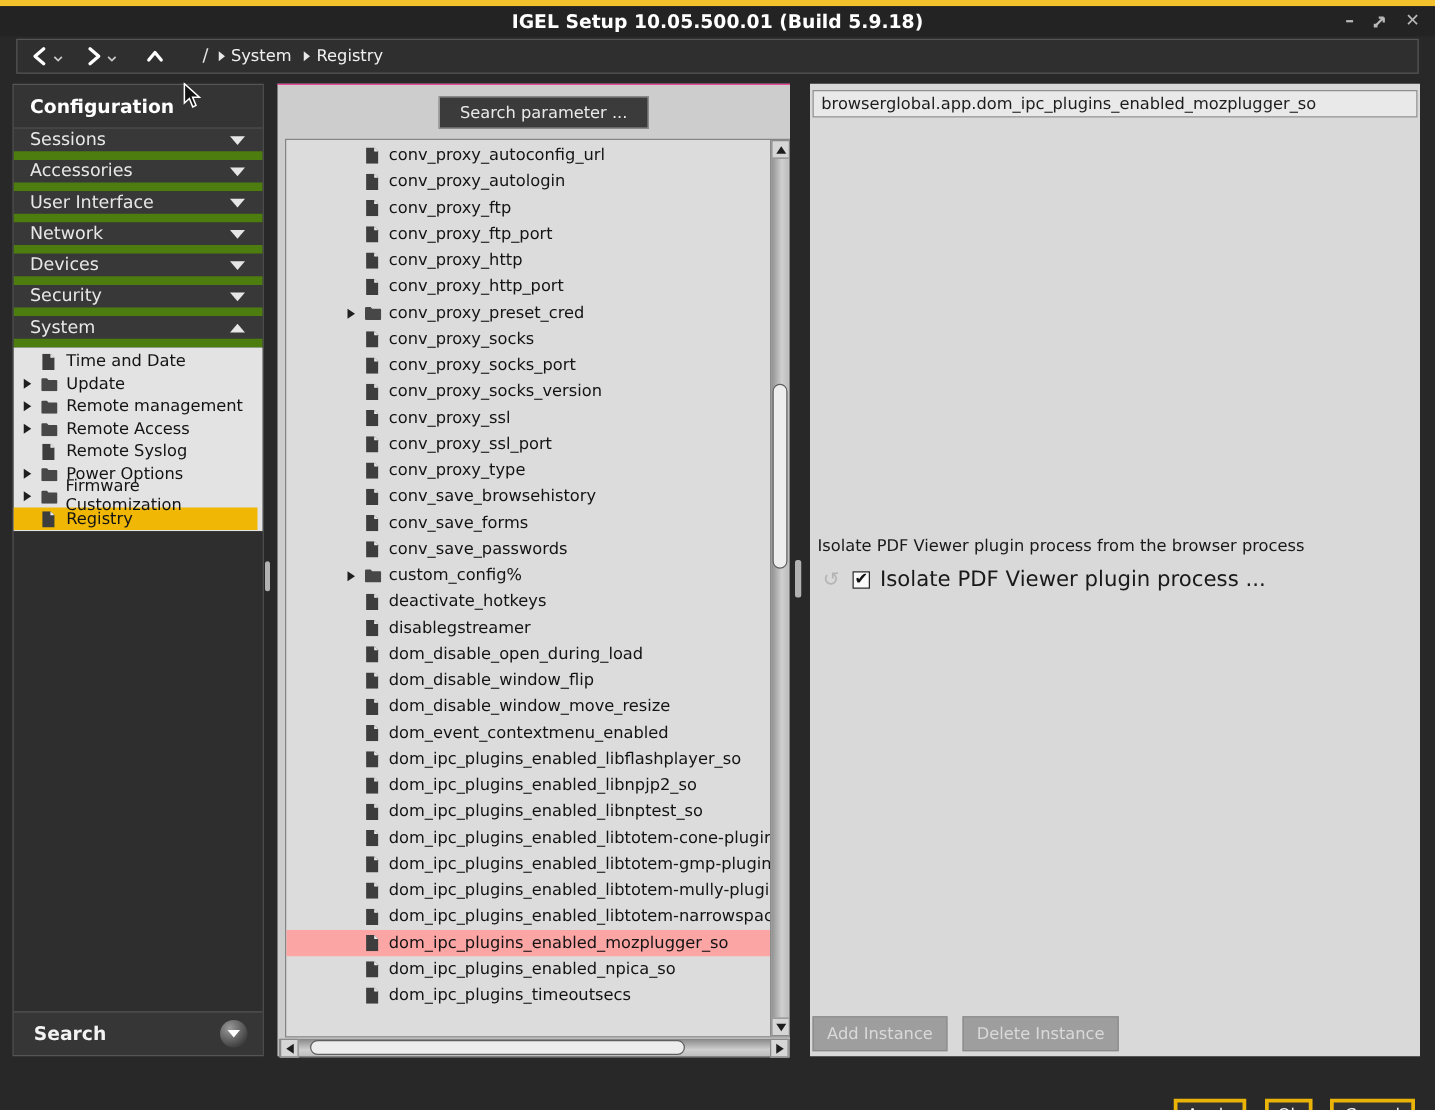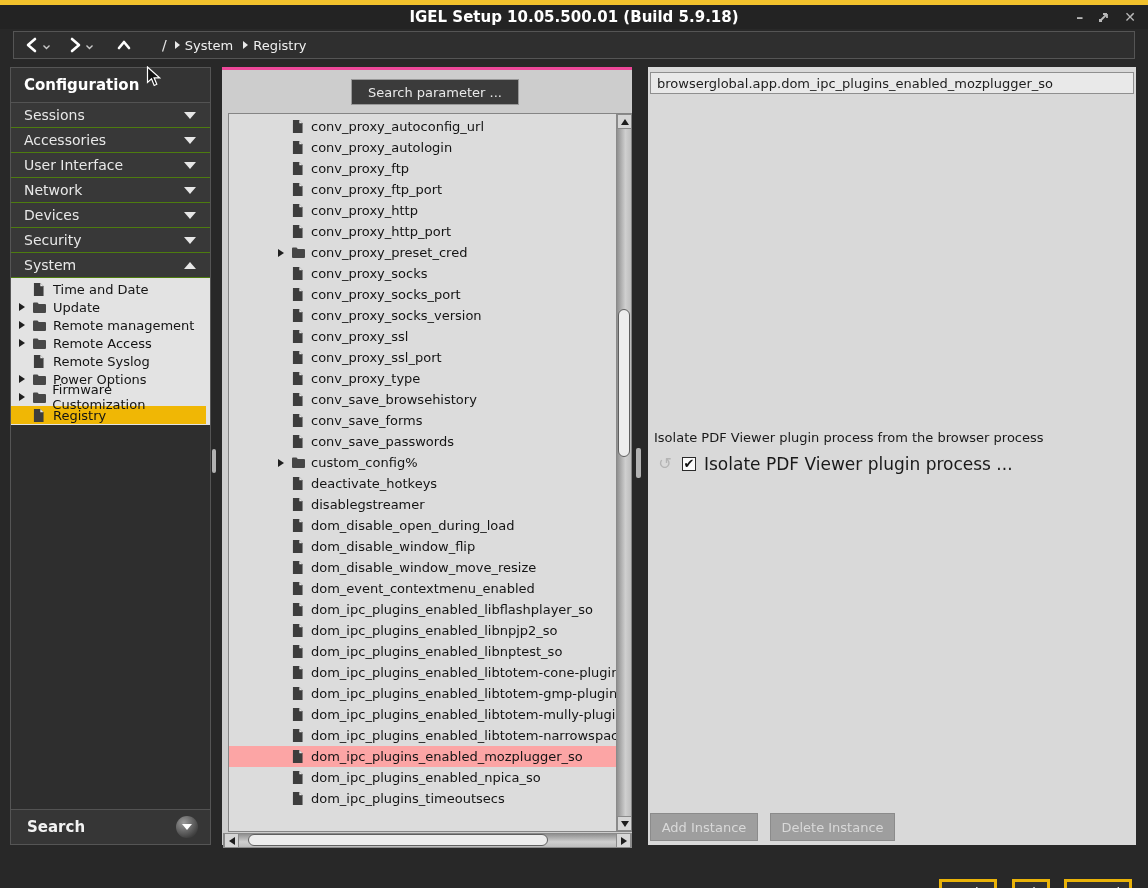--- a/index.html
+++ b/index.html
@@ -26,21 +26,21 @@
   .crumb { display:flex; align-items:center; gap:5px; font-size:13px; color:#f0f0f0; }
   .tri-right { width:0; height:0; border-top:4px solid transparent; border-bottom:4px solid transparent;
                border-left:5px solid #e8e8e8; }
 
   
   .sidebar { position:absolute; left:10px; top:67px; width:201px; height:778px; background:#2e2e2e;
              border:1px solid #555; display:flex; flex-direction:column; }
   .config-header { height:35px; display:flex; align-items:center; padding-left:13px; font-size:15px;
                    font-weight:bold; color:#ffffff; border-bottom:1px solid #535353; background:#343434; }
   .acc-item { height:25px; display:flex; align-items:center; justify-content:space-between;
-              padding:0 14px 0 13px; background:#383838; border-bottom:1px solid #4d7c0f; font-size:14px;
+              padding:0 14px 0 13px; background:#383838; border-bottom:7px solid #4d7c0f; font-size:14px;
               color:#e8e8e8; cursor:default; }
   .acc-tri { width:0; height:0; border-left:6px solid transparent; border-right:6px solid transparent;
              border-top:7px solid #e6e6e6; }
   .acc-item.expanded .acc-tri { border-top:0; border-bottom:7px solid #e6e6e6; }
   .sys-tree { background:#e3e3e3; padding:2px 4px 1px 0; }
   .tree-row { height:18px; display:flex; align-items:center; padding-left:8px; color:#141414;
               font-size:13px; cursor:default; }
   .tree-row .expander { width:14px; display:flex; align-items:center; }
   .exp-tri { width:0; height:0; border-top:4px solid transparent; border-bottom:4px solid transparent;
              border-left:6px solid #1f1f1f; }
@@ -54,21 +54,21 @@
   .search-ball { width:22px; height:22px; border-radius:50%;
                  background:radial-gradient(circle at 35% 30%, #9a9a9a, #3f3f3f 75%);
                  display:flex; align-items:center; justify-content:center; }
   .search-ball .acc-tri { border-left-width:5px; border-right-width:5px; border-top-width:6px; border-top-color:#ffffff; }
 
   
   .splitter-pill { position:absolute; background:#b2b2b2; border-radius:2px; }
 
   
   .mid-panel { position:absolute; left:222px; top:67px; width:410px; height:778px; background:#cdcdcd;
-               border-top:3px solid #ec4899; }
+               border-top:1px solid #ec4899; }
   .search-param-btn { position:absolute; left:129px; top:9px; height:26px; padding:0 16px;
                       background:#3b3b3b; border:1px solid #989898; color:#e9e9e9; font-size:13px;
                       display:flex; align-items:center; cursor:default; }
   .list-box { position:absolute; left:6px; top:43px; width:404px; height:719px; background:#dcdcdc;
               border:1px solid #858585; overflow:hidden; }
   .list-rows { position:absolute; left:0; top:2px; right:15px; bottom:0; overflow:hidden; }
   .list-row { height:21px; display:flex; align-items:center; padding-left:49px; white-space:nowrap;
               color:#141414; font-size:13px; cursor:default; }
   .list-row .expander { width:14px; display:flex; align-items:center; flex:none; }
   .list-row.file .exp-tri { visibility:hidden; }

